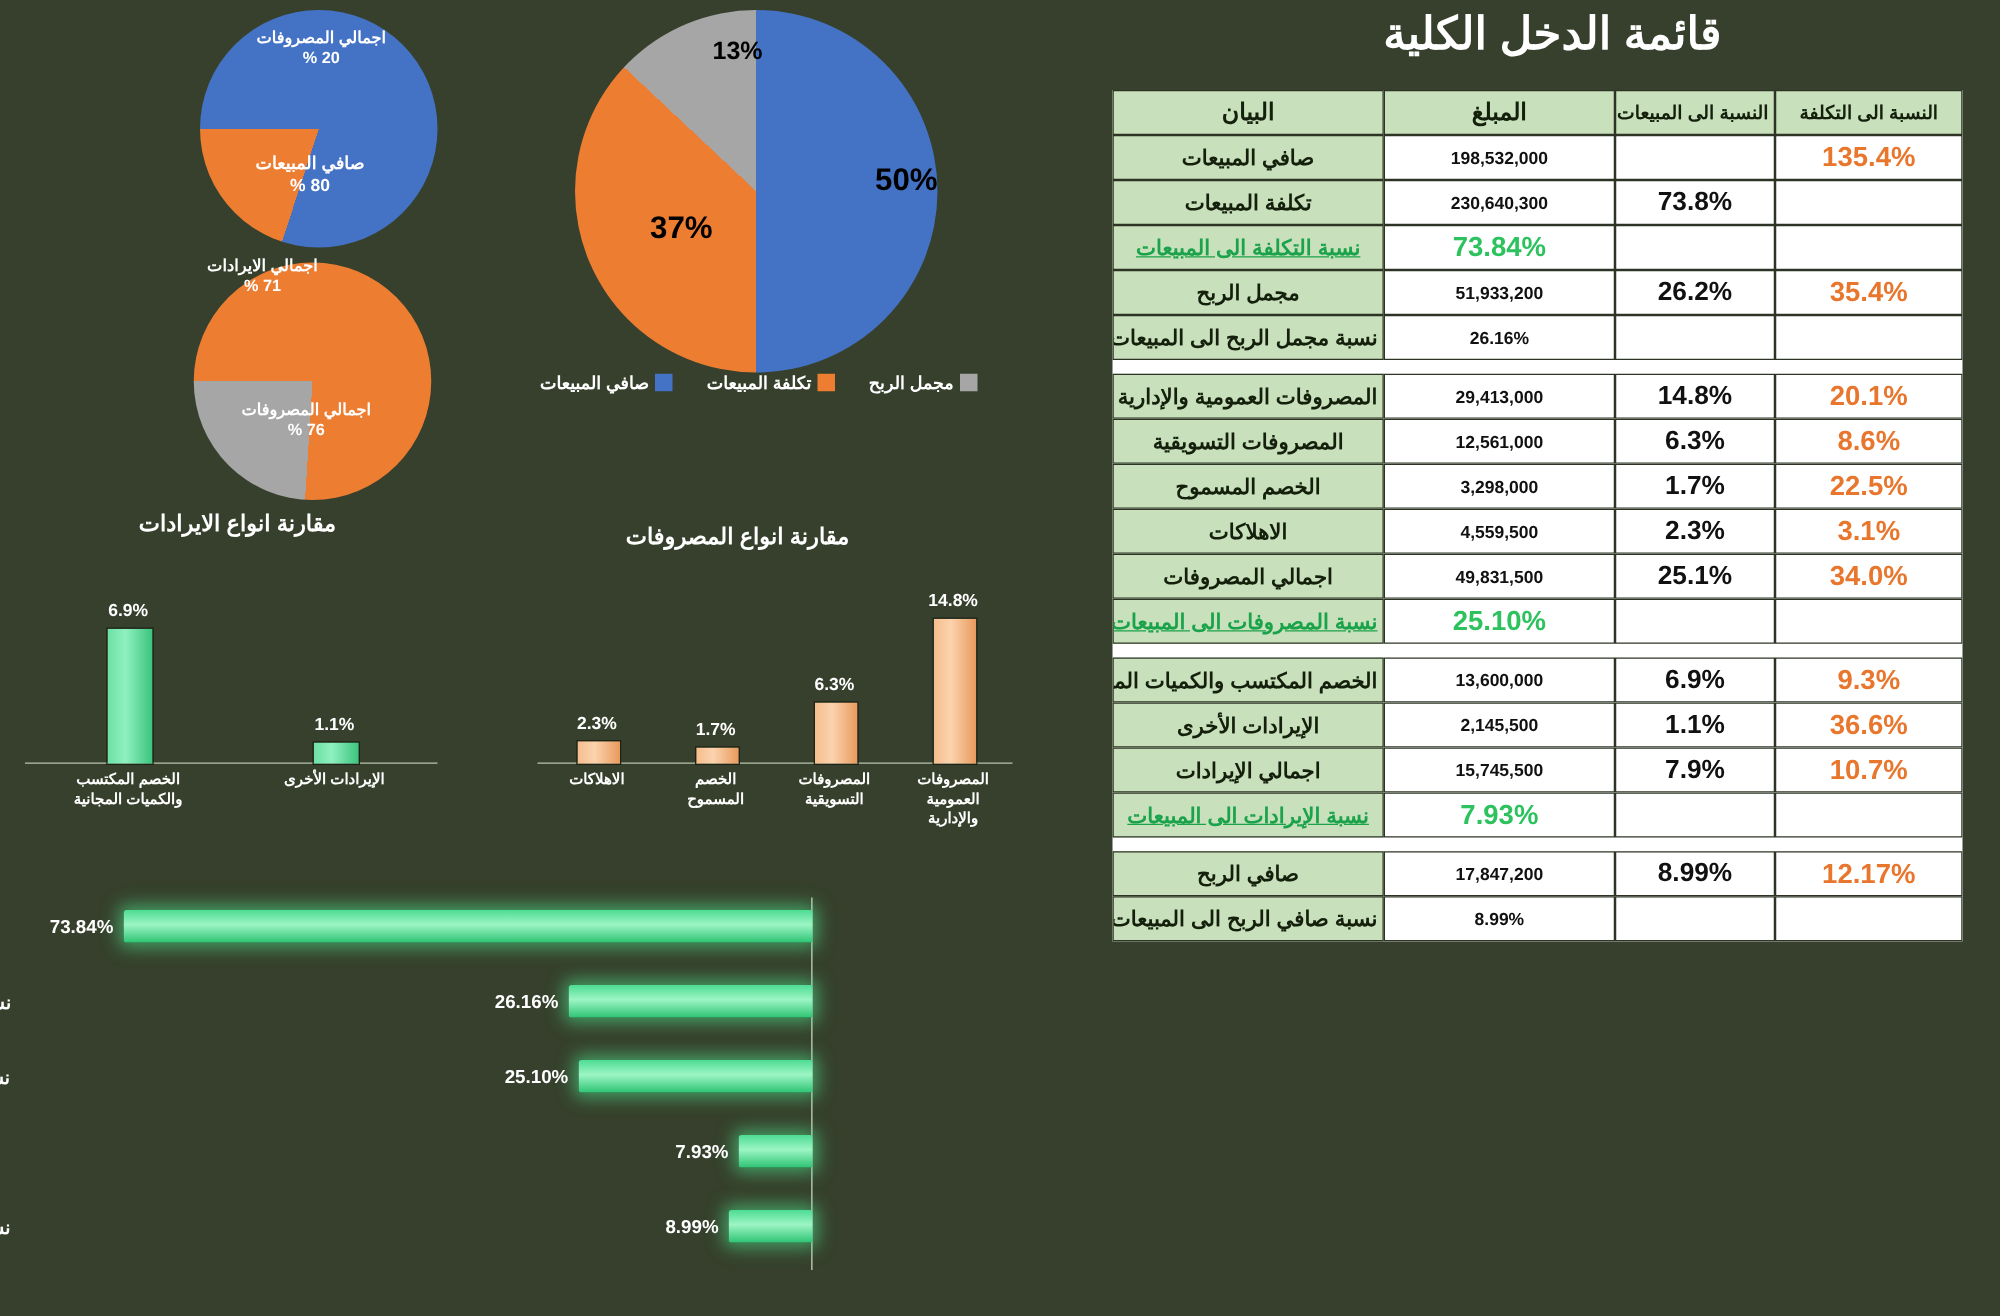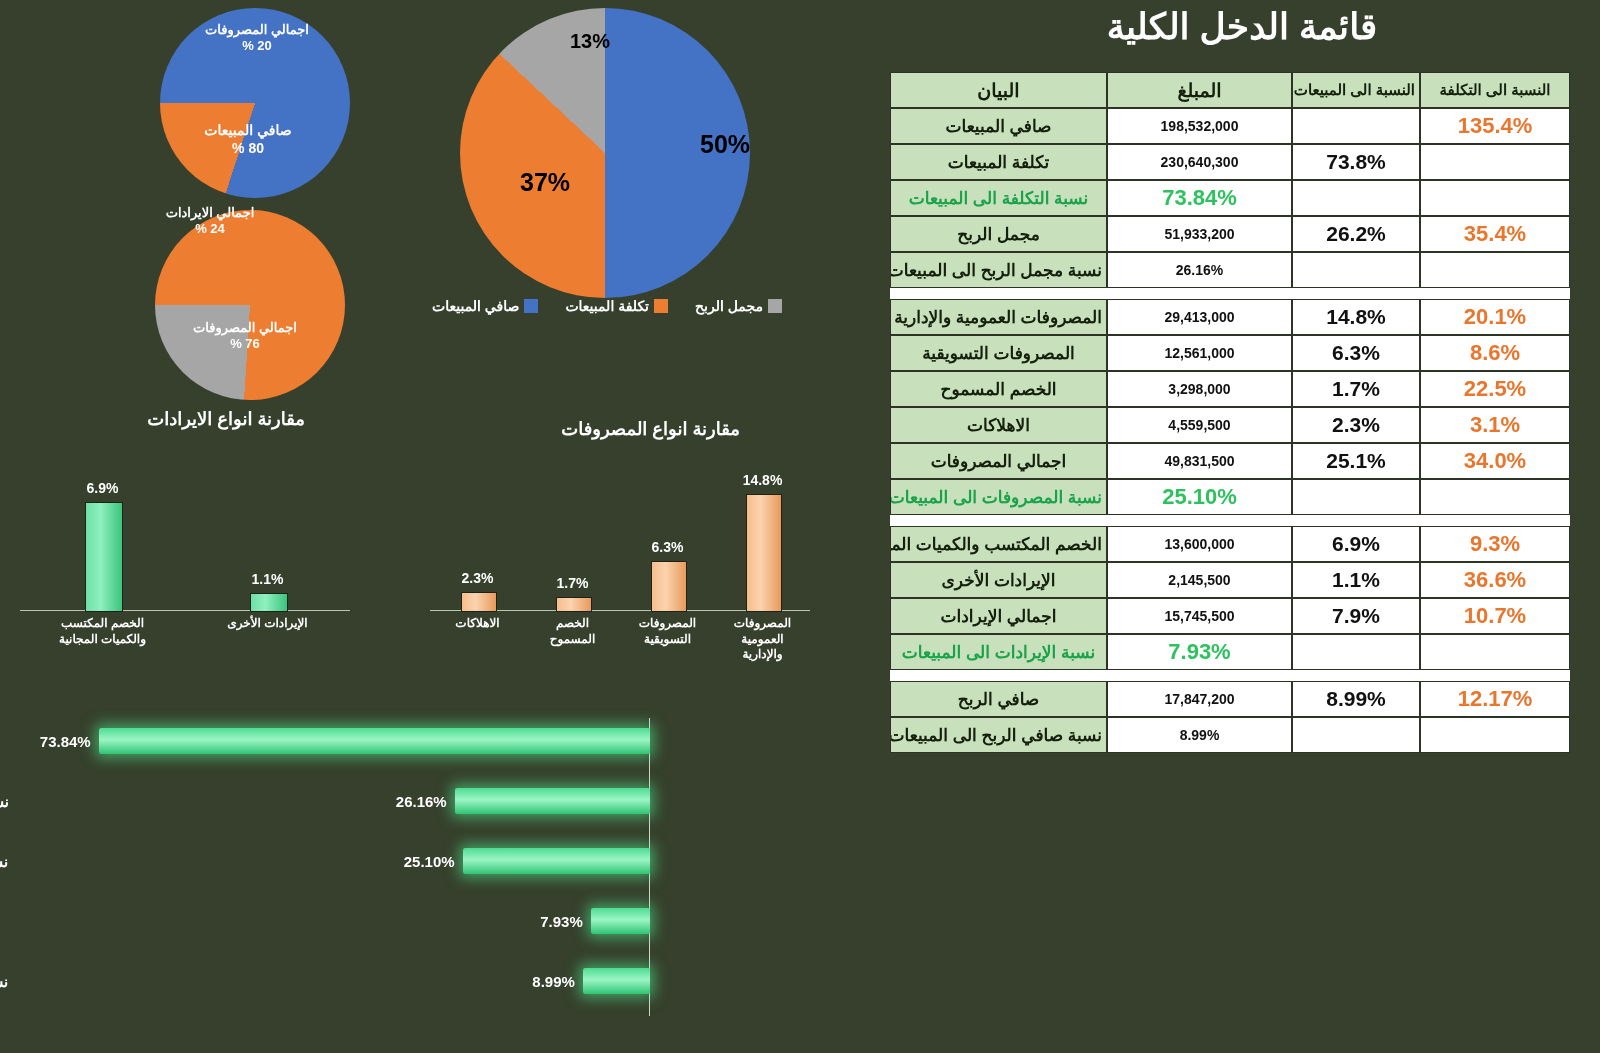--- a/index.html
+++ b/index.html
@@ -42,21 +42,21 @@
     white-space:nowrap;
     overflow:hidden;
   }
   table.inc td.hdr {
     background:#c8e0bb; color:#14200c; font-size:19px;
   }
   table.inc td.hdr.small { font-size:15px; font-weight:bold; }
   table.inc td.label {
     background:#c8e0bb; color:#14200c; text-align:center; font-size:17px;
   }
-  table.inc td.label.green { color:#1aa34a; }
+  table.inc td.label.green { color:#1aa34a;text-decoration:underline; }
   table.inc td.amount { font-size:14px; }
   table.inc td.pct-cost { color:#e8762c; font-size:22px; }
   table.inc td.pct-sales { color:#111111; font-size:21px; }
   table.inc td.hilite { color:#2ec25f; font-size:22px; }
   .grp-space td { border:none !important; height:11px !important; background:transparent !important; }
 
   .col-a { width:150px; }
   .col-b { width:128px; }
   .col-c { width:185px; }
   .col-d { width:217px; }
@@ -84,22 +84,22 @@
   }
   .bp-l1 { position:absolute; top:130px; left:700px; font-size:25px; font-weight:bold; color:#000; }
   .bp-l2 { position:absolute; top:168px; left:520px; font-size:25px; font-weight:bold; color:#000; }
   .bp-l3 { position:absolute; top:30px; left:570px; font-size:20px; font-weight:bold; color:#000; }
   .legend-big { position:absolute; top:298px; left:432px; width:350px; display:flex; justify-content:space-between; font-size:14px; font-weight:bold; }
   .legend-item { display:flex; align-items:center; gap:5px; }
   .lg-box { width:14px; height:14px; display:inline-block; }
 
   
   .ch-title { position:absolute; font-size:18px; font-weight:bold; color:#ffffff; letter-spacing:1px; }
-  .ch1-title { top:408px; left:75px; width:230px; text-align:right; }
-  .ch2-title { top:418px; left:440px; width:300px; }
+  .ch1-title { top:408px; left:75px; width:230px; text-align:center; }
+  .ch2-title { top:418px; left:440px; width:300px; text-align:center; }
 
   .colchart { position:absolute; }
   .axis { position:absolute; background:#b8c4ac; height:1px; }
   .col-bar { position:absolute; bottom:0; border:1px solid #1d2417; }
   .col-bar.green { background:linear-gradient(to right,#6de0a5 0%, #8ff0c0 40%, #3bc47d 100%); }
   .col-bar.orange { background:linear-gradient(to right,#f6bd8d 0%, #fbd3ae 40%, #e89a5c 100%); }
   .col-val { position:absolute; font-size:14px; font-weight:bold; color:#ffffff; text-align:center; }
   .col-cat { position:absolute; font-size:12px; font-weight:bold; color:#ffffff; text-align:center; line-height:1.3; }
 
   
@@ -270,21 +270,21 @@
       <span>20 %</span>
     </div>
     <div class="pie1-lbl-b">
       <span>صافي المبيعات</span><br>
       <span>80 %</span>
     </div>
 
     <div class="pie-sm pie2"></div>
     <div class="pie2-lbl-a">
       <span>اجمالي الايرادات</span><br>
-      <span>24 %</span>
+      <span>71 %</span>
     </div>
     <div class="pie2-lbl-b">
       <span>اجمالي المصروفات</span><br>
       <span>76 %</span>
     </div>
 
     <div class="pie-big"></div>
     <div class="bp-l1">50%</div>
     <div class="bp-l2">37%</div>
     <div class="bp-l3">13%</div>

